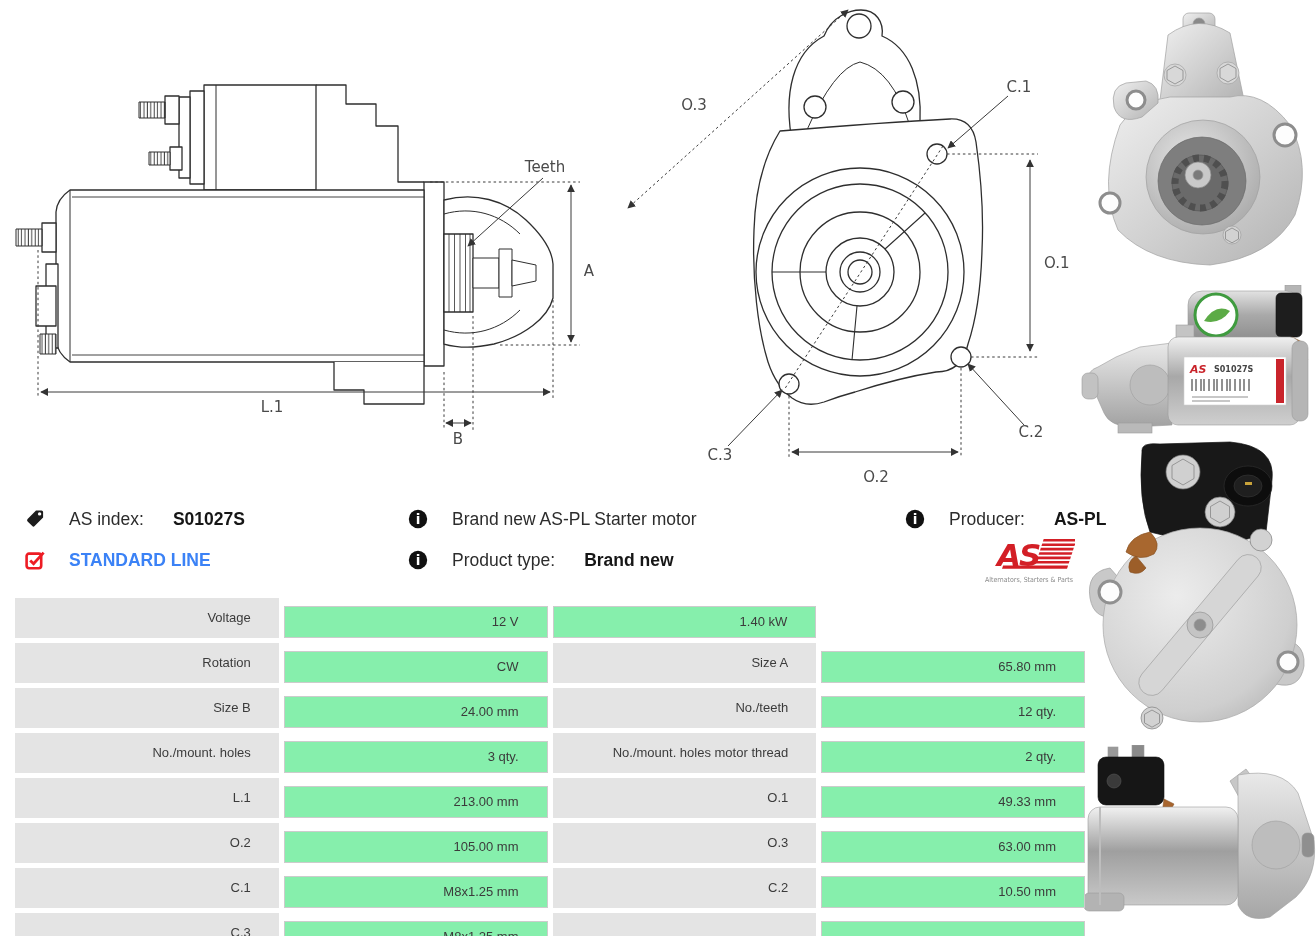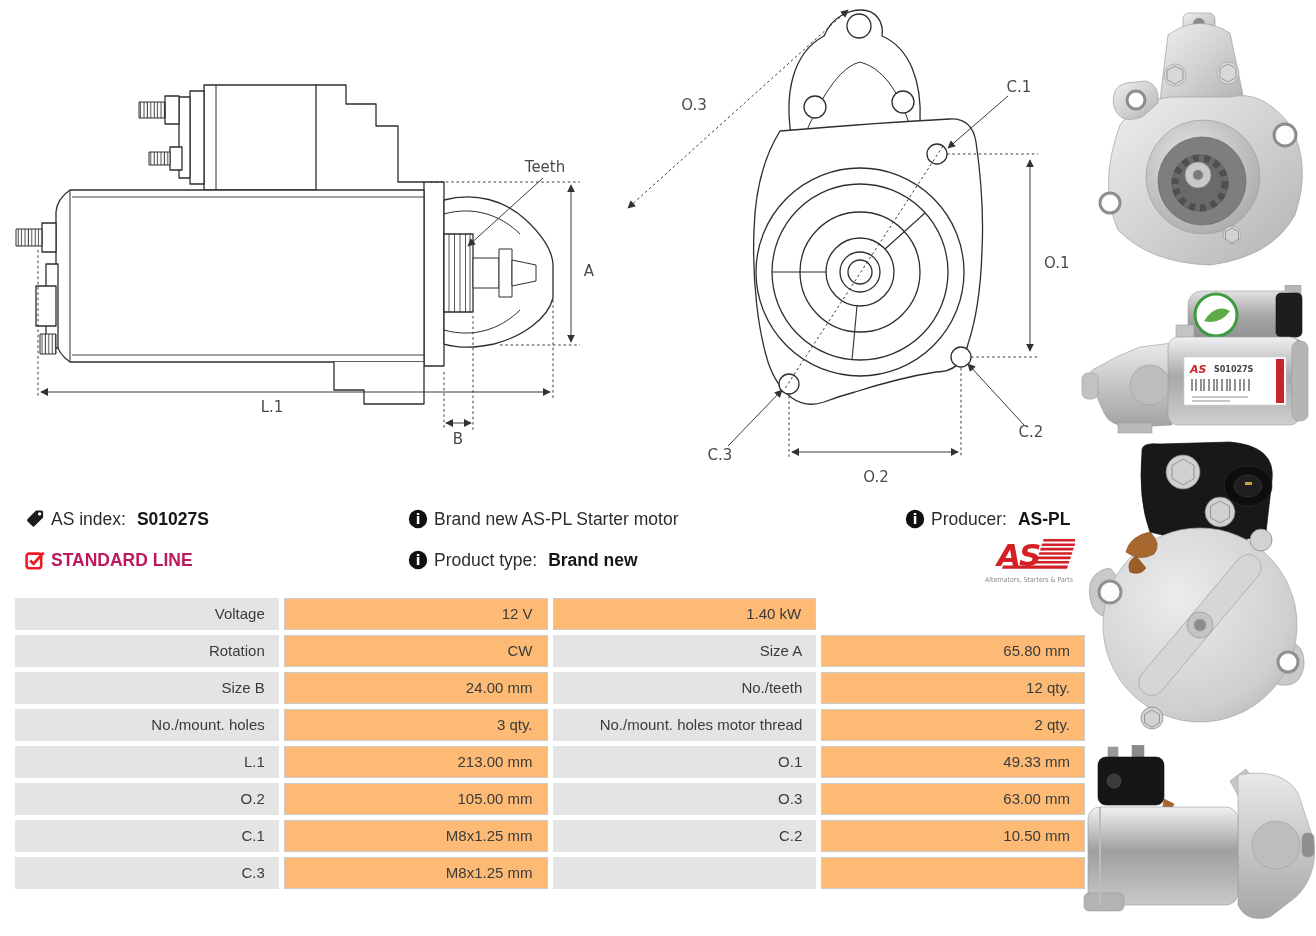--- a/index.html
+++ b/index.html
@@ -12,33 +12,33 @@
   .diag-side {position:absolute;left:0;top:0;}
   .diag-front{position:absolute;left:610px;top:0;}
   .photos{position:absolute;left:1080px;top:0;width:236px;height:936px;}
   .photo{position:absolute;left:0;}
 
   
   .info-col{position:absolute;display:flex;flex-direction:column;gap:17px;}
   #info-col-1{left:25px;top:507px;}
   #info-col-2{left:408px;top:507px;}
   #info-col-3{left:905px;top:507px;}
-  .entry{display:flex;align-items:center;gap:6px;font-size:17.5px;height:24px;white-space:nowrap;}
+  .entry{display:flex;align-items:center;gap:24px;font-size:17.5px;height:24px;white-space:nowrap;}
   .entry .t{margin-right:5px;}
   .entry b{color:#161616;}
-  .standard{color:#be185d;font-weight:bold;text-align:center;}
+  .standard{color:#3b82f6;font-weight:bold;text-align:center;}
   .as-logo{position:absolute;left:983px;top:535px;}
 
   
   .spec-table{position:absolute;left:15px;top:598px;width:1070px;display:flex;flex-direction:column;gap:5px;}
   .trow{display:grid;grid-template-columns:1fr 1fr 1fr 1fr;gap:5px;}
   .cell{display:flex;align-items:center;justify-content:flex-end;text-align:right;
-        padding:3px 14px;min-height:32px;box-sizing:border-box;font-size:15px;color:#3b3b3b;line-height:1.25;}
+        padding:3px 28px;min-height:32px;box-sizing:border-box;font-size:13px;color:#3b3b3b;line-height:1.25;}
   .lab{background:#e4e4e4;}
-  .val{background:#fdba74;border:1px solid #cccccc;}
+  .val{background:#86efac;border:1px solid #cccccc;margin-top:8px;}
 </style>
 </head>
 <body>
 
 <div class="page">
 
   <svg class="diag-side" width="610" height="495" viewBox="0 0 610 495">
     <defs>
       <pattern id="thrS" width="3.4" height="10" patternUnits="userSpaceOnUse">
         <rect width="3.4" height="10" fill="#fff"></rect>

